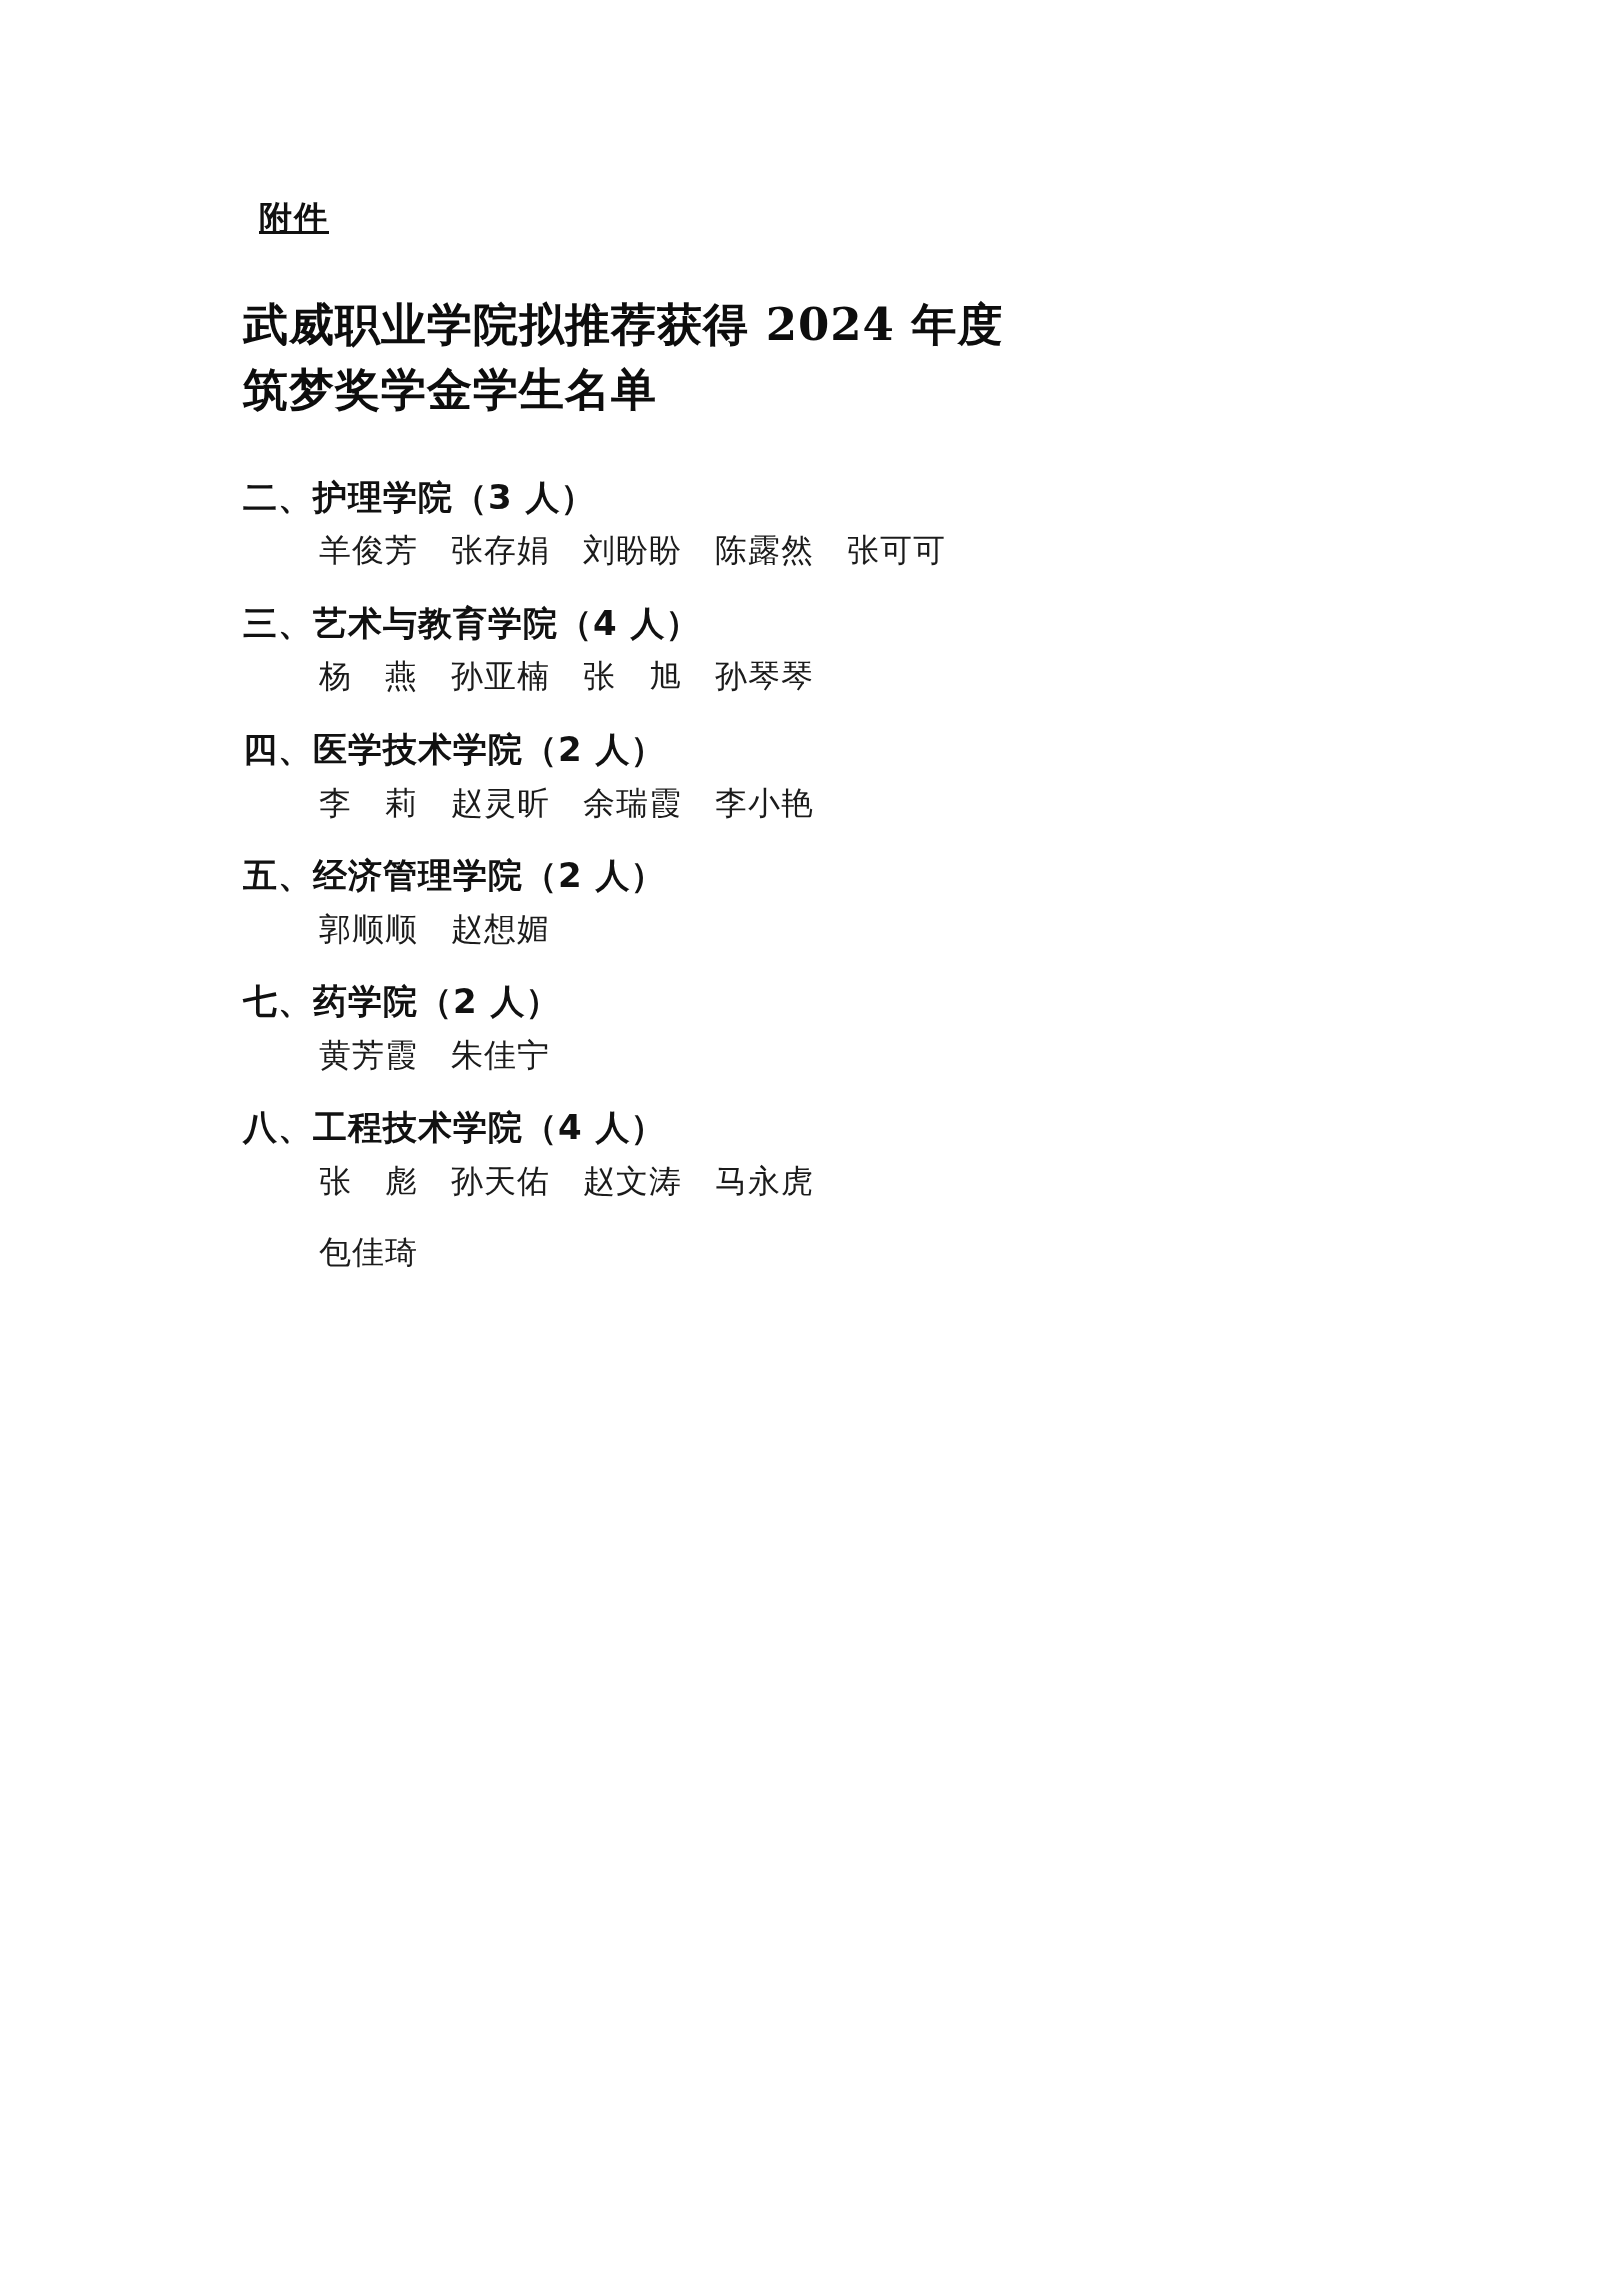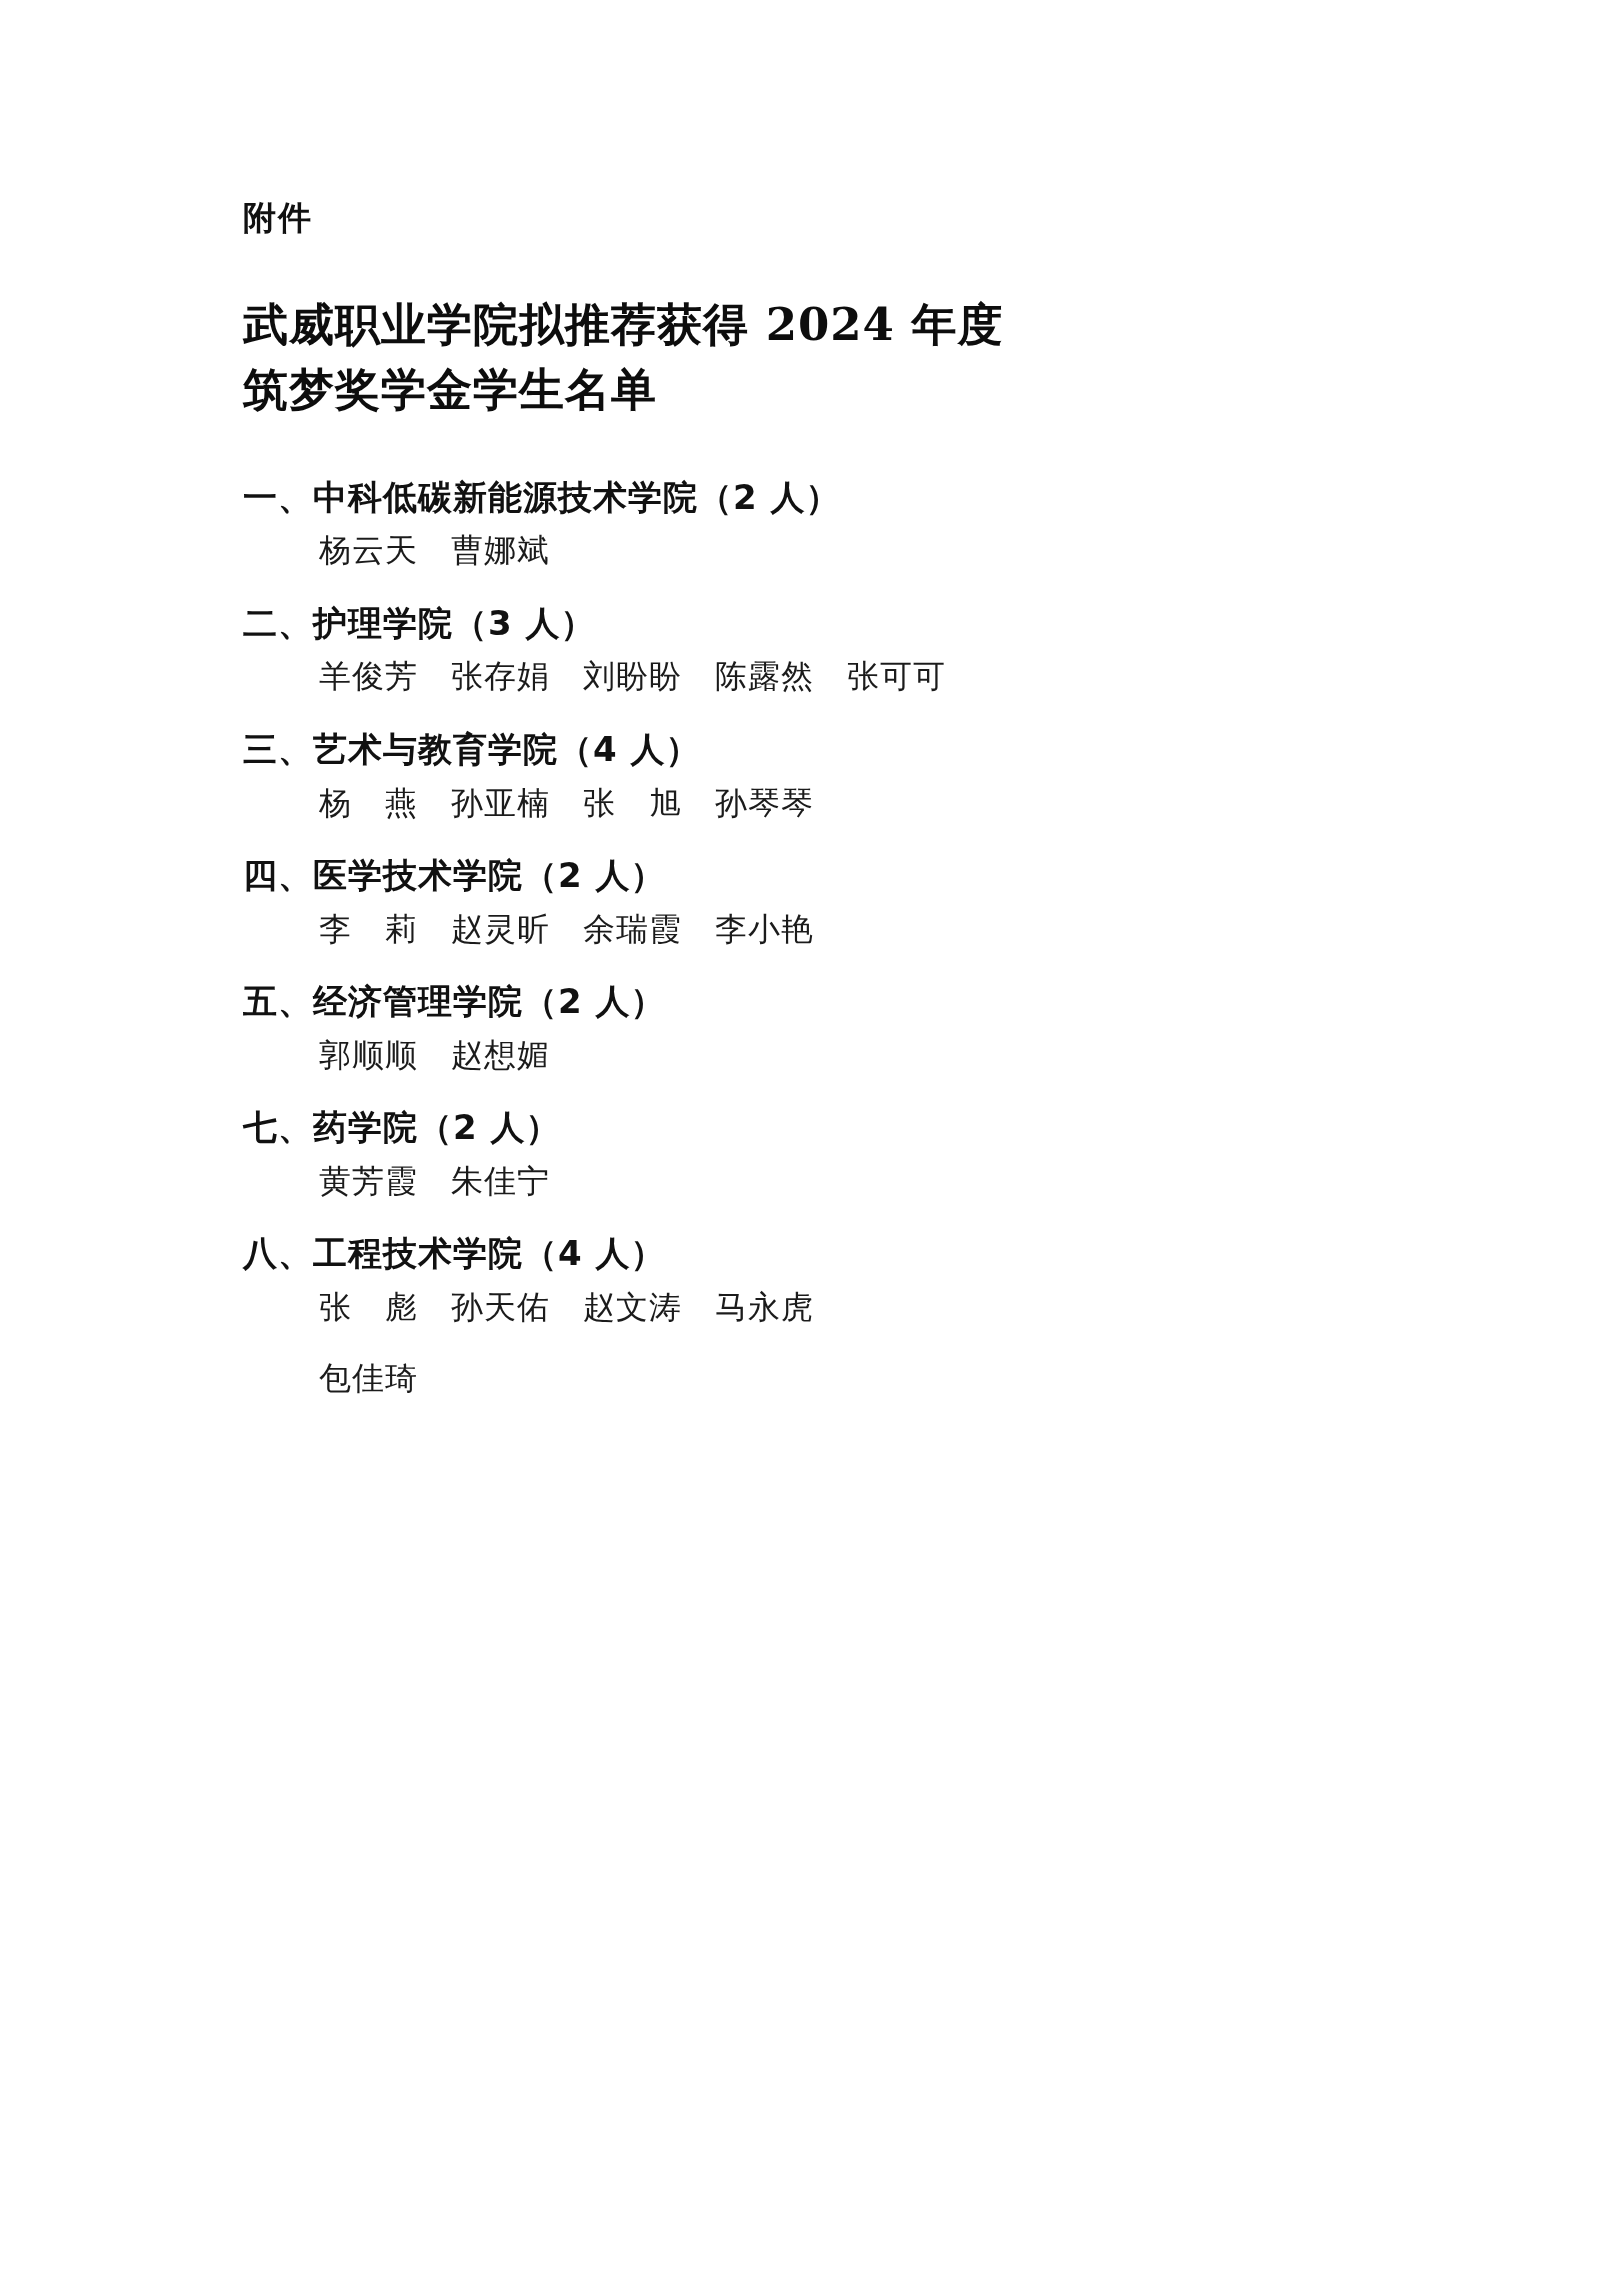--- a/index.html
+++ b/index.html
@@ -28,21 +28,22 @@
     left: 243px;
     top: 196px;
     width: 1147px;
   }
   .attachment-label {
     font-family: "DejaVu Sans", "Liberation Sans", sans-serif;
     font-size: 33px;
     font-weight: 700;
     letter-spacing: 2px;
     color: #111111;
-    margin: 0 0 51px 0;
+    margin: 0 0 51px 16px;
+    text-decoration: underline;
   }
   .doc-title {
     text-align: left;
     font-family: "DejaVu Serif", "Liberation Serif", serif;
     font-weight: 700;
     font-size: 45px;
     line-height: 1.45;
     color: #0d0d0d;
     letter-spacing: 1px;
     margin: 0 0 49px 0;
@@ -80,24 +81,20 @@
 <div class="page">
   <div class="content">
 
     <div class="attachment-label">附件</div>
 
     <div class="doc-title">
       <span class="title-line">武威职业学院拟推荐获得 2024 年度</span>
       <span class="title-line">筑梦奖学金学生名单</span>
     </div>
 
-    <div class="section">
-      <div class="section-heading">一、中科低碳新能源技术学院（2 人）</div>
-      <div class="section-names">杨云天　曹娜斌</div>
-    </div>
 
     <div class="section">
       <div class="section-heading">二、护理学院（3 人）</div>
       <div class="section-names">羊俊芳　张存娟　刘盼盼　陈露然　张可可</div>
     </div>
 
     <div class="section">
       <div class="section-heading">三、艺术与教育学院（4 人）</div>
       <div class="section-names">杨　燕　孙亚楠　张　旭　孙琴琴</div>
     </div>

